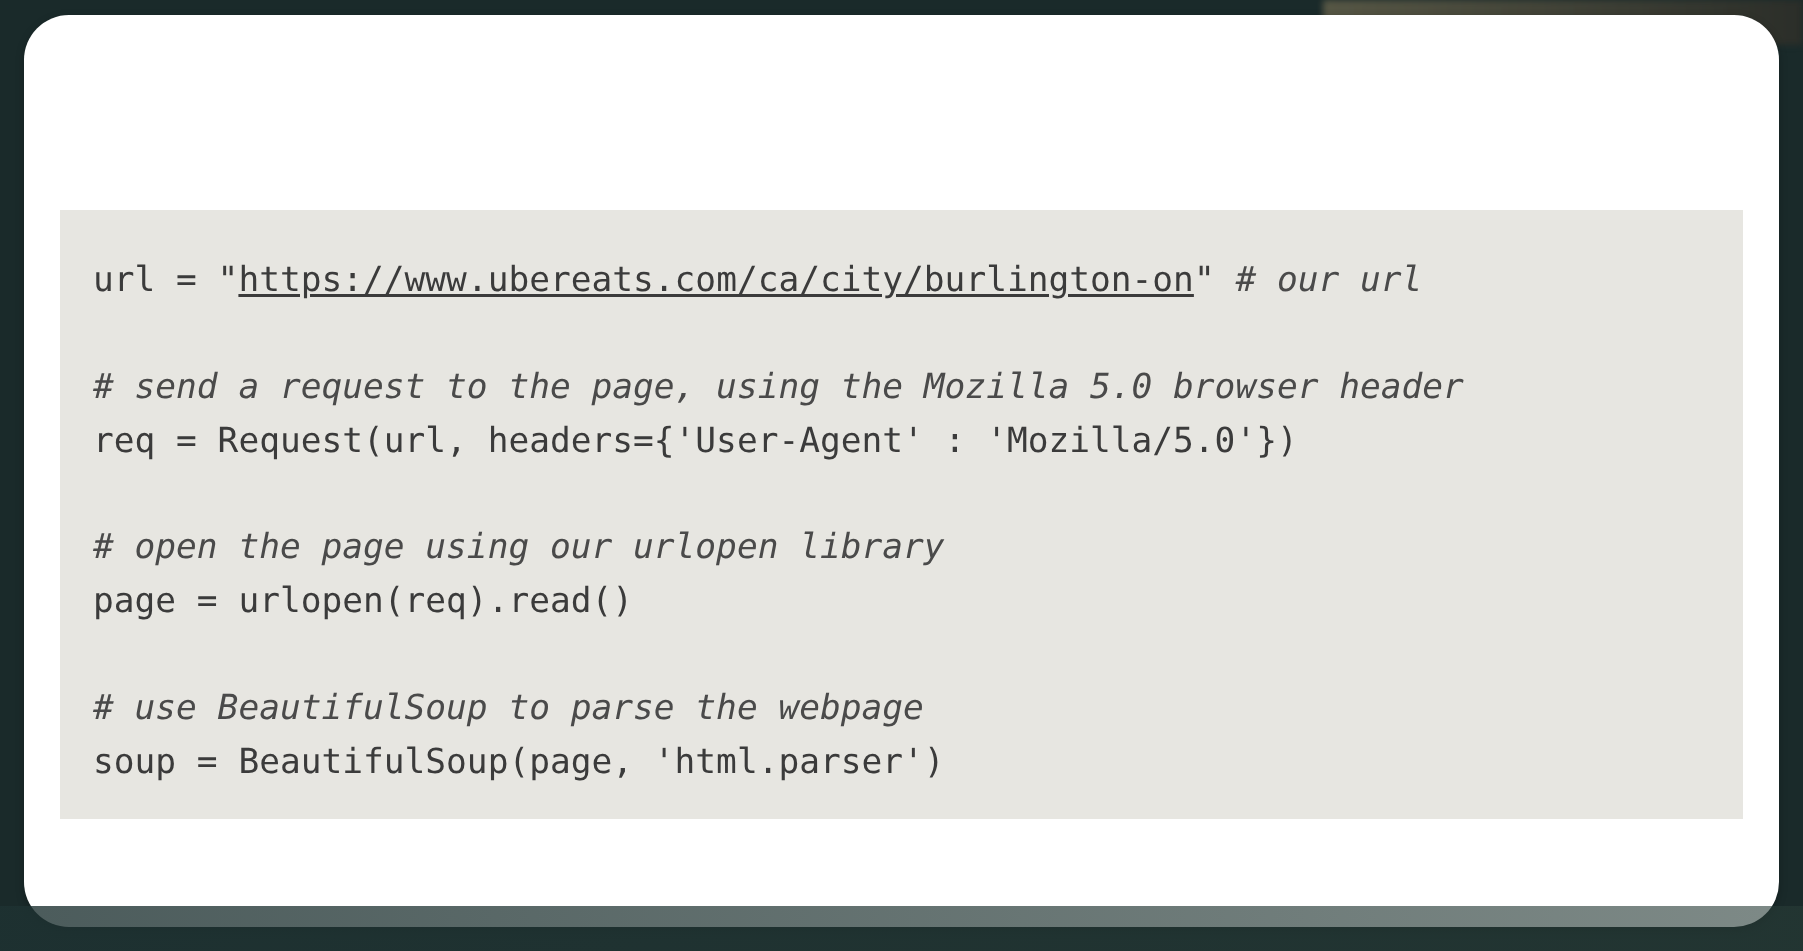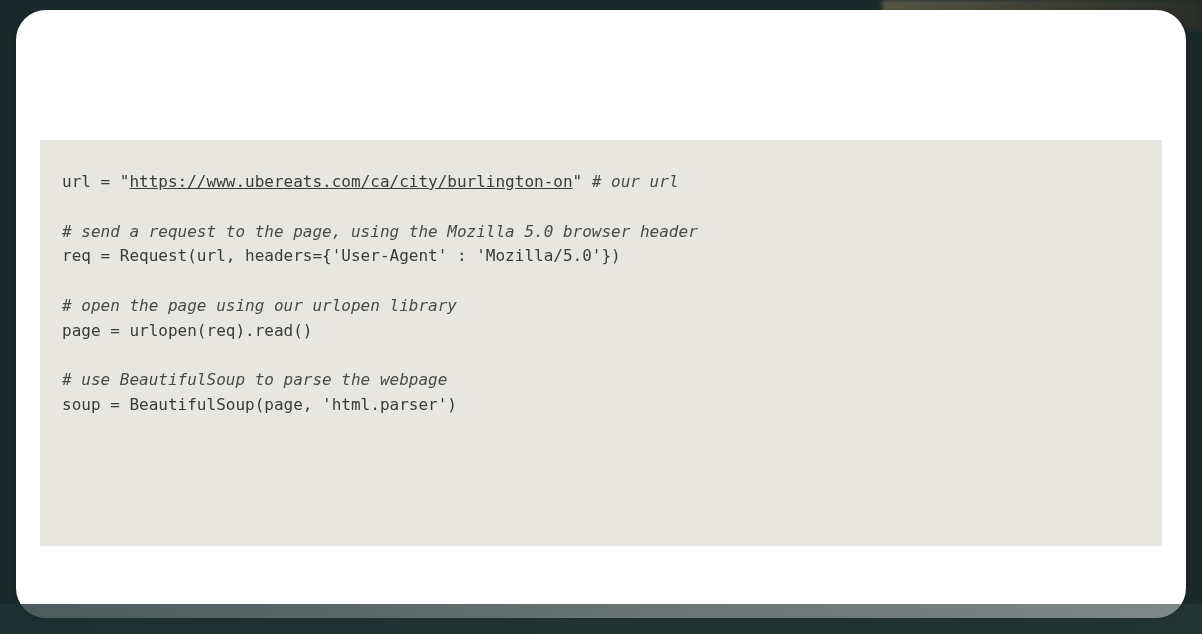--- a/index.html
+++ b/index.html
@@ -48,21 +48,21 @@
     right: 24px;
     top: 130px;
     bottom: 72px;
     background: #e7e6e1;
     padding: 30px 22px 30px 22px;
     box-sizing: border-box;
   }
   pre {
     margin: 0;
     font-family: "DejaVu Sans Mono", "Menlo", "Consolas", monospace;
-    font-size: 16px;
+    font-size: 23px;
     line-height: 1.55;
     color: #3b3b3b;
     white-space: pre;
   }
   .tok-str-underline {
     text-decoration: underline;
   }
   .tok-comment {
     font-style: italic;
     color: #4a4a4a;

